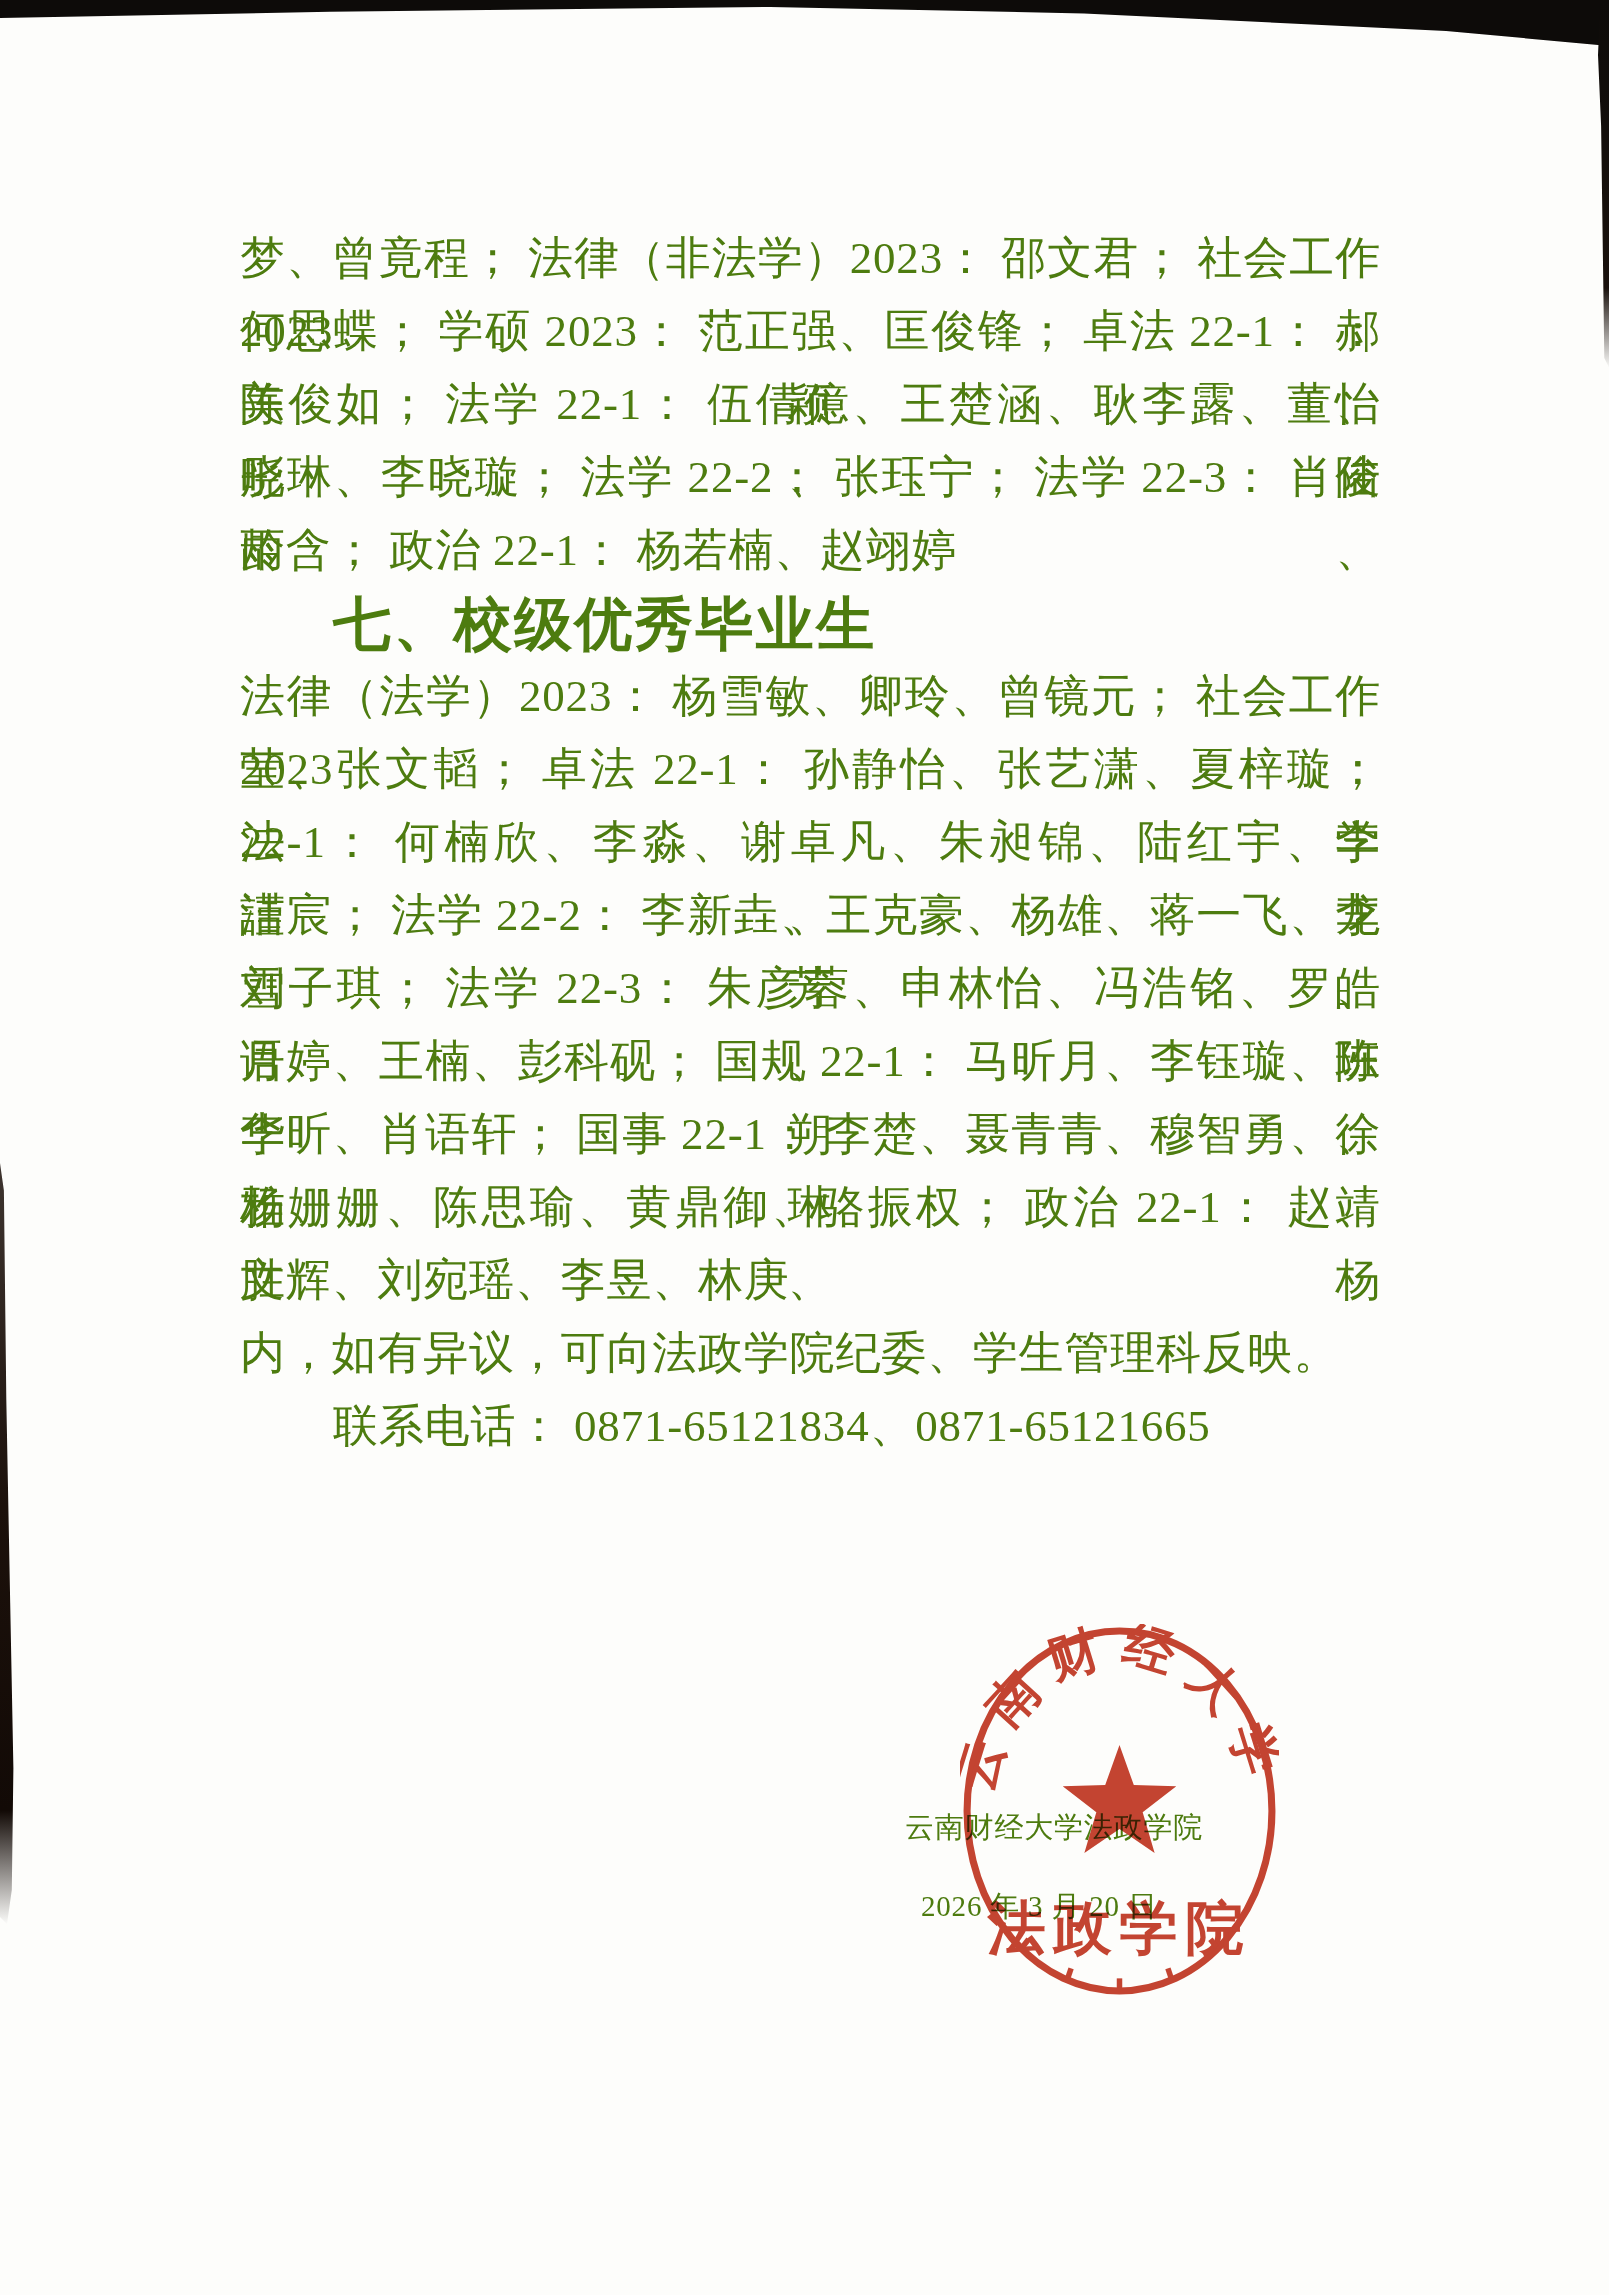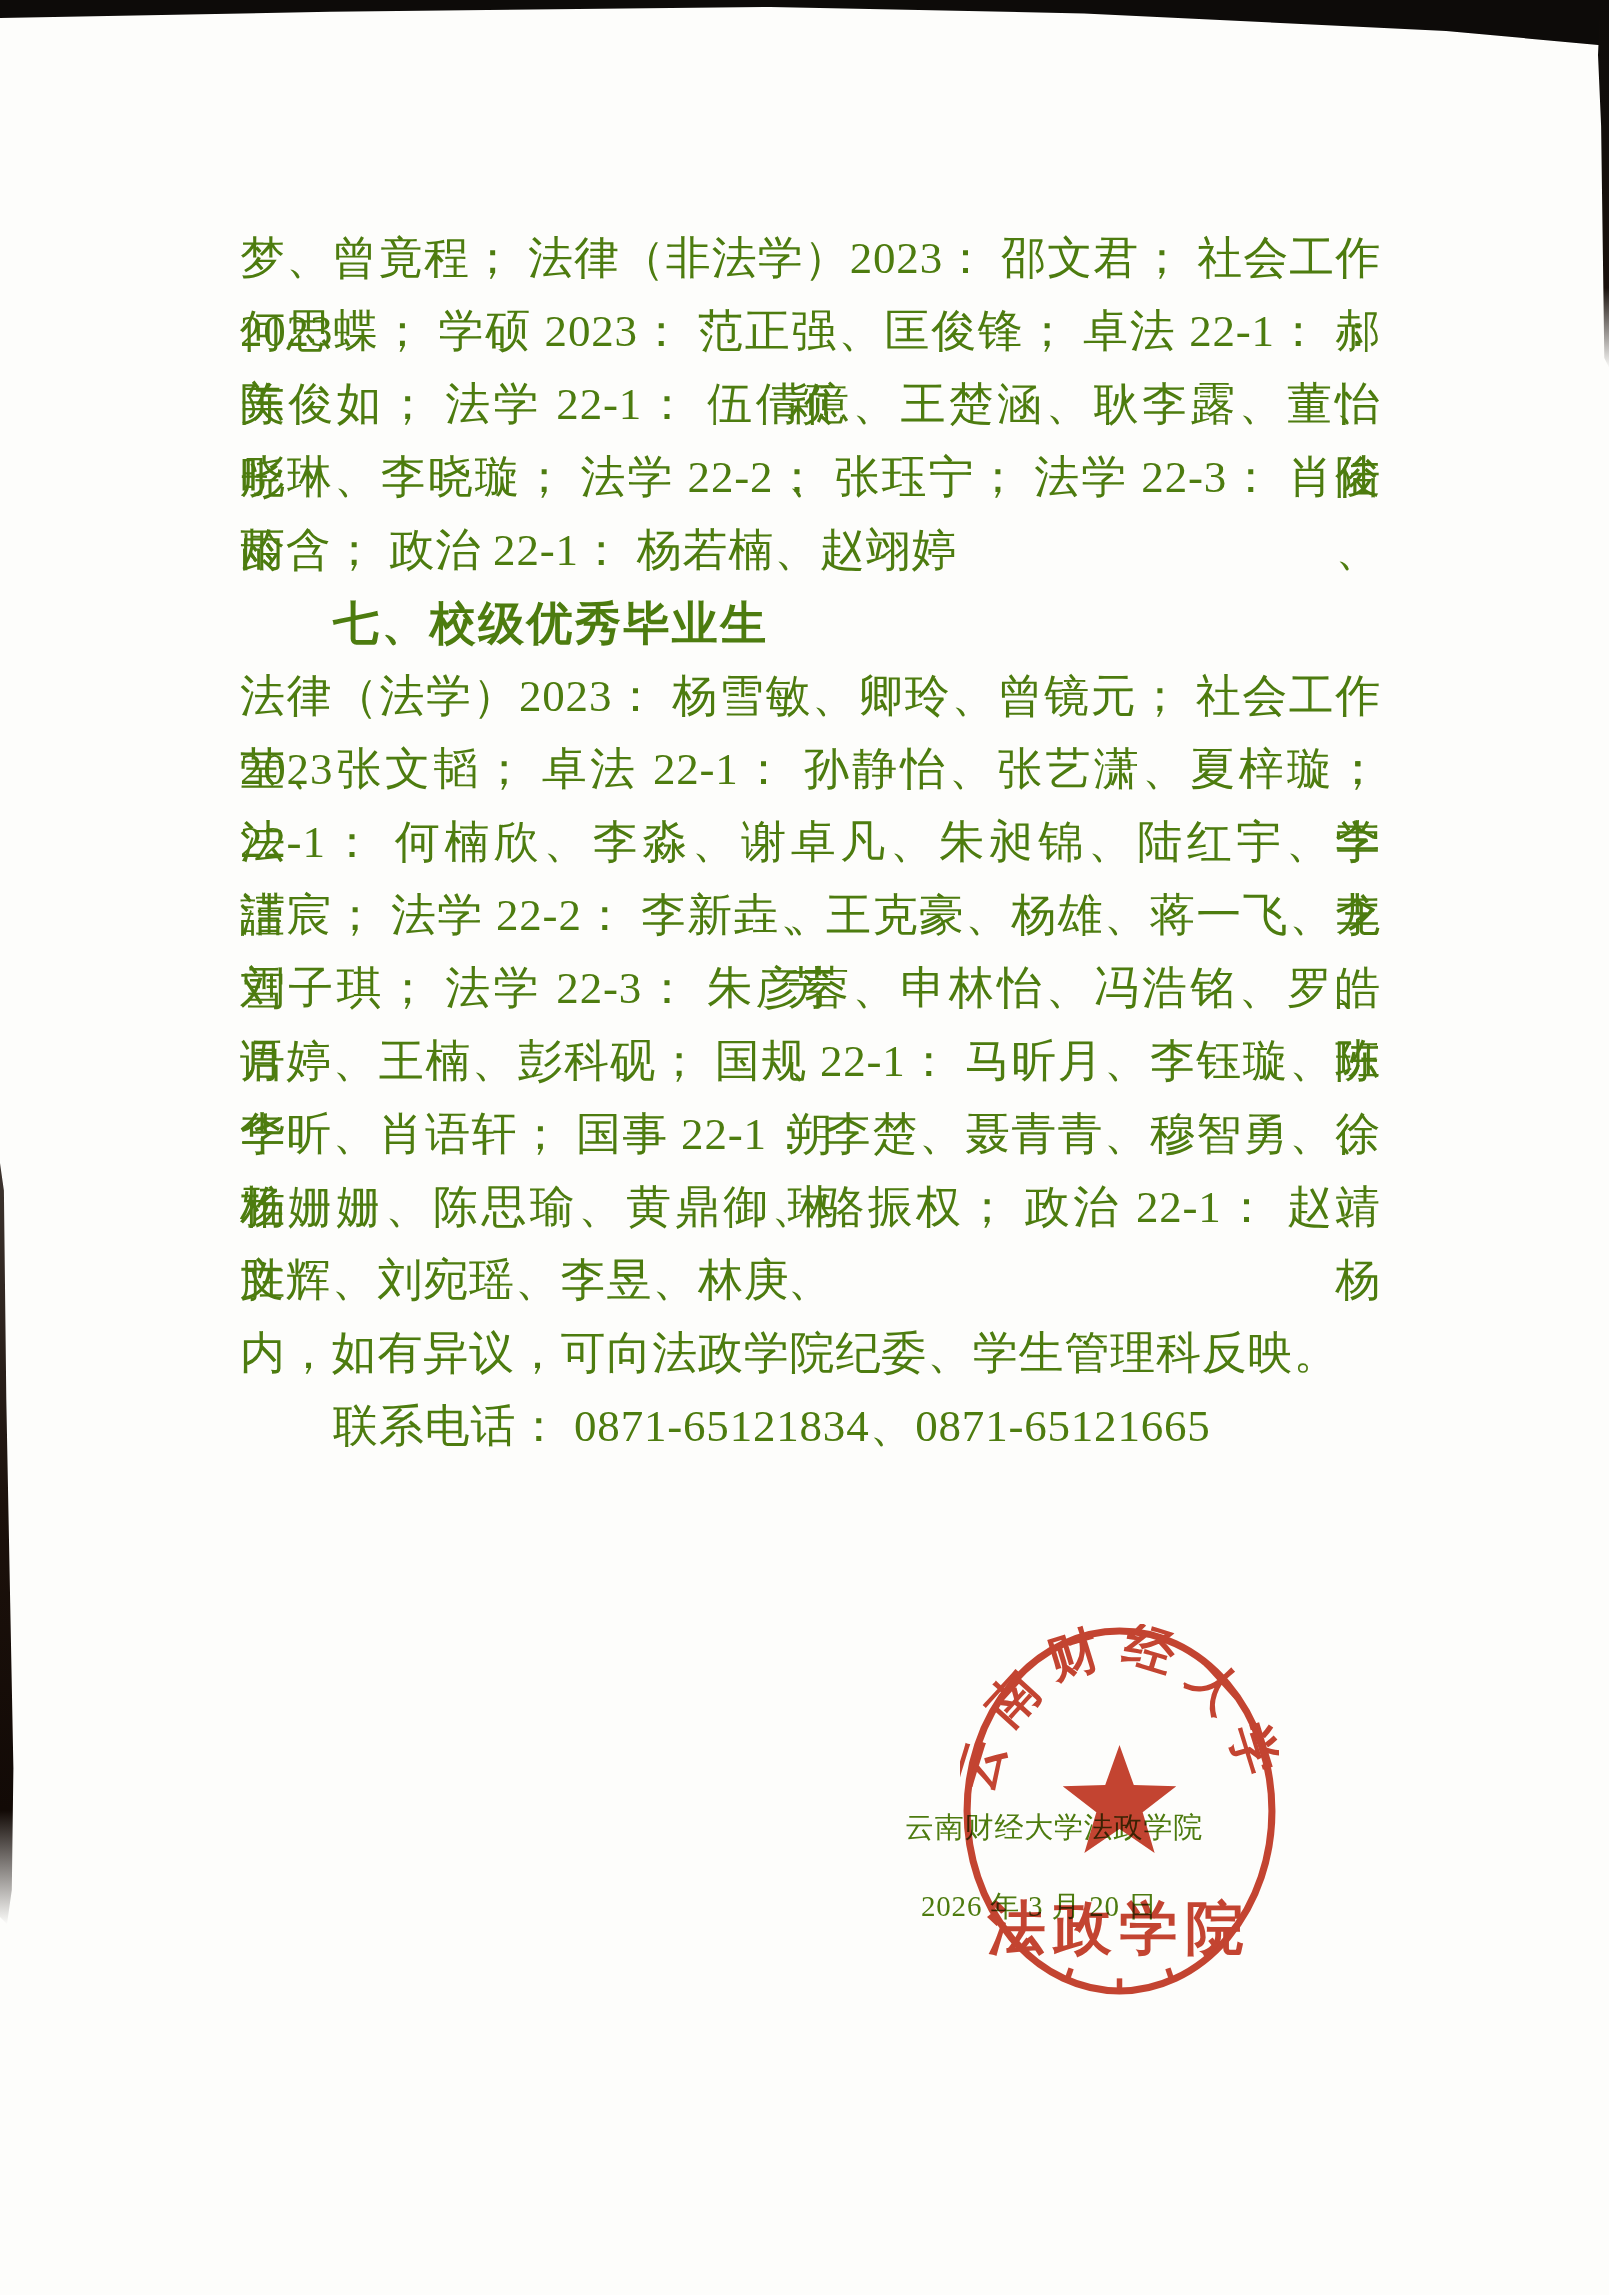--- a/index.html
+++ b/index.html
@@ -36,21 +36,21 @@
     font-size:45px;line-height:73px;z-index:1;
     letter-spacing:0.8px;
   }
   .line{height:73px;white-space:nowrap;}
   .fill{
     white-space:normal;
     text-align:justify;text-align-last:justify;
   }
   .heading{
     font-family:"Liberation Sans","DejaVu Sans",sans-serif;
-    font-weight:700;font-size:46px;
+    font-weight:700;font-size:58px;
     padding-left:93px;letter-spacing:2.4px;
   }
   .indent{text-indent:93px;}
   
   .sig{
     position:absolute;z-index:3;font-size:29px;line-height:47px;
     letter-spacing:0.8px;white-space:nowrap;mix-blend-mode:multiply;
   }
   .sig-org{left:905px;top:1804px;}
   .sig-date{left:921px;top:1883px;}

